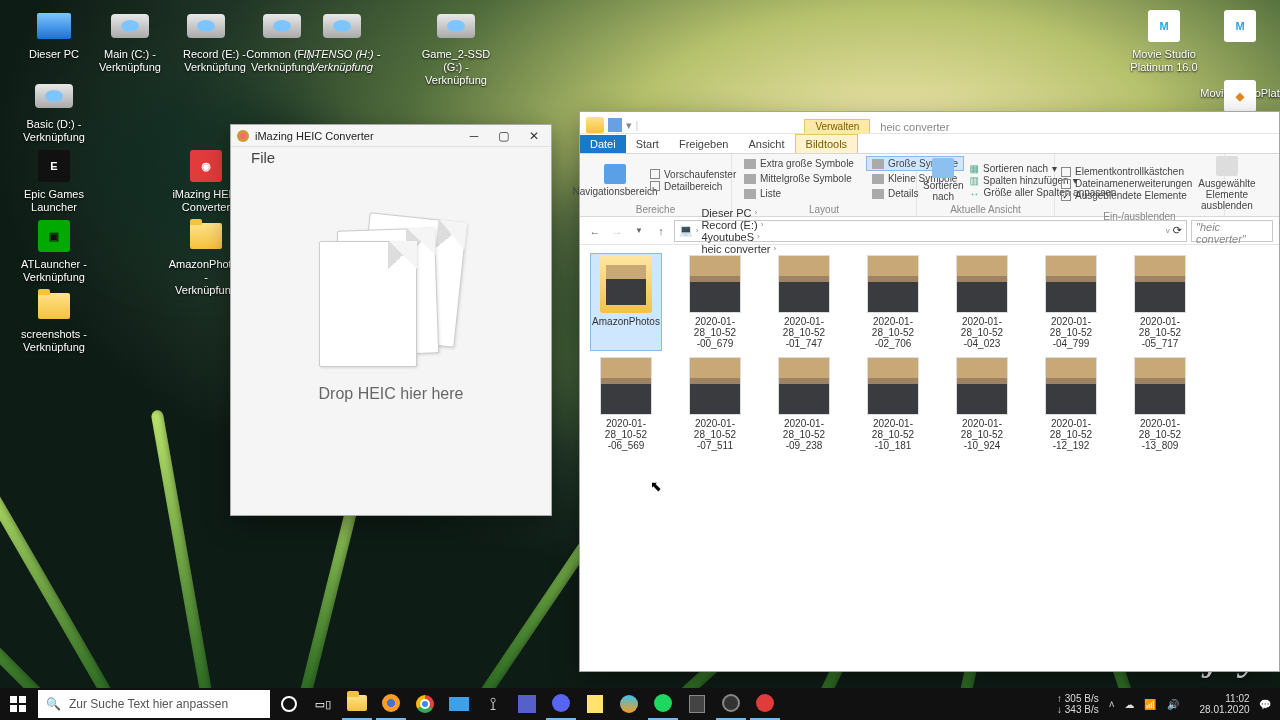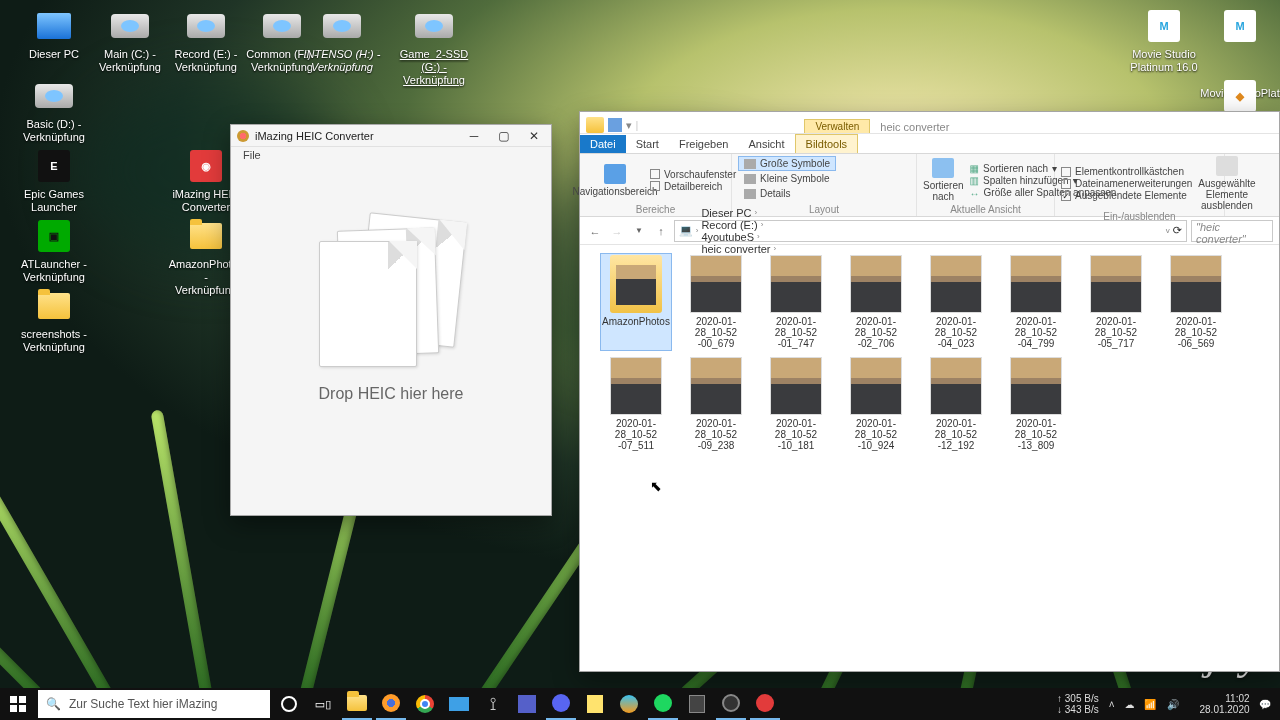--- a/index.html
+++ b/index.html
@@ -26,21 +26,21 @@
   .drive::after{content:"";position:absolute;left:10px;top:6px;width:18px;height:12px;background:#7ec5ff;border-radius:50%;}
   .folderic{width:32px;height:26px;background:linear-gradient(#ffe28a,#f5c23c);border-radius:2px;position:relative;}
   .folderic::before{content:"";position:absolute;left:0;top:-4px;width:12px;height:6px;background:#f5c23c;border-radius:2px 2px 0 0;}
   .sq{width:32px;height:32px;border-radius:3px;display:flex;align-items:center;justify-content:center;font-weight:bold;}
   
   .win-conv { position:absolute; left:230px; top:124px; width:322px; height:392px; background:#f5f5f5; border:1px solid #a9a9a9; box-shadow:0 8px 24px rgba(0,0,0,.4); color:#222;}
   .titlebar { height:22px; display:flex; align-items:center; padding:0 2px 0 6px; font-size:11px; border-bottom:1px solid #e1e1e1; }
   .titlebar .ticon{width:12px;height:12px;border-radius:50%;background:radial-gradient(circle,#ff6b6b 40%,#c93 41%);margin-right:6px;}
   .titlebar .sp{flex:1}
   .wbtn{width:30px;height:22px;display:flex;align-items:center;justify-content:center;font-size:12px;color:#333;}
-  .menub{height:20px;font-size:11px;padding:2px 12px;color:#444}
+  .menub{height:20px;font-size:15px;padding:2px 20px;color:#444}
   .drop{height:280px;display:flex;flex-direction:column;align-items:center;justify-content:center;gap:14px;}
   .pile{width:160px;height:160px;position:relative;}
   .sheet{position:absolute;width:98px;height:126px;background:#fff;border:1px solid #ccc;border-radius:2px;box-shadow:1px 1px 3px rgba(0,0,0,.12);}
   .sheet::after{content:"";position:absolute;right:-1px;top:-1px;border-style:solid;border-width:0 28px 28px 0;border-color:transparent #f5f5f5 transparent transparent;}
   .sheet::before{content:"";position:absolute;right:0;top:0;width:28px;height:28px;background:linear-gradient(135deg,#ddd 0 50%,transparent 50%);}
   .s1{left:52px;top:6px;transform:rotate(6deg);}
   .s2{left:28px;top:18px;transform:rotate(-2deg);}
   .s3{left:8px;top:30px;}
   .drop h3{font-weight:300;font-size:16px;color:#666}
   .footer{border-top:1px solid #ddd;background:#fff;padding:10px 14px;display:flex;align-items:center;gap:10px;height:58px;}
@@ -71,21 +71,21 @@
   .vlist{display:flex;flex-direction:column;gap:0;font-size:10px;}
   .vlist div{display:flex;align-items:center;gap:4px;padding:1px 5px;border:1px solid transparent;white-space:nowrap;}
   .vlist .sel{background:#cfe6ff;border-color:#8ab9ee;}
   .vic{width:12px;height:10px;background:#aaa;}
   .addr{height:28px;display:flex;align-items:center;gap:4px;padding:0 6px;border-bottom:1px solid #e4e4e4;font-size:11px;}
   .nav{width:18px;height:18px;display:flex;align-items:center;justify-content:center;color:#666}
   .addrbox{flex:1;height:22px;border:1px solid #c9c9c9;display:flex;align-items:center;gap:3px;padding:0 4px}
   .addrbox .seg{display:flex;align-items:center;gap:3px;color:#333}
   .addrbox .car{color:#888;font-size:8px;}
   .srch{width:82px;height:22px;border:1px solid #c9c9c9;padding:0 4px;color:#888;font-style:italic}
-  .content{height:408px;padding:8px 20px;display:flex;flex-wrap:wrap;align-content:flex-start;gap:4px 8px;overflow:auto}
+  .content{height:408px;padding:8px 10px;display:flex;flex-wrap:wrap;align-content:flex-start;gap:4px 17px;overflow:auto}
   .item{width:72px;display:flex;flex-direction:column;align-items:center;text-align:center;font-size:10px;line-height:11px;color:#333;padding:1px;border:1px solid transparent}
   .item.sel{background:#cfe6ff;border-color:#8ab9ee}
   .thumb{width:52px;height:58px;border:1px solid #ddd;background:linear-gradient(180deg,#c9a877 0 36%, #9d8264 36% 46%, #3a3b3e 46% 100%);margin-bottom:3px;}
   .itfolder{width:52px;height:58px;background:linear-gradient(#ffe6a3,#f1c247);border-radius:3px;position:relative;margin-bottom:3px;}
   .itfolder::before{content:"";position:absolute;left:6px;top:10px;width:40px;height:40px;background:linear-gradient(180deg,#c9a877 0 36%,#3a3b3e 36% 100%);}
   .status{height:22px;border-top:1px solid #e4e4e4;display:flex;align-items:center;gap:24px;padding:0 10px;font-size:10px;color:#555}
   .cursor{position:absolute;left:650px;top:478px;font-size:14px;color:#000;pointer-events:none}
   
   .taskbar{position:absolute;left:0;right:0;bottom:0;height:32px;background:#111;display:flex;align-items:center;padding:0 2px;gap:4px;}
   .start{width:32px;height:32px;display:flex;align-items:center;justify-content:center;color:#fff}
@@ -126,38 +126,38 @@
       <div class="ic">
         <div class="drive"></div>
       </div>
       <span style="white-space: pre-line;">Main (C:) -
 Verknüpfung</span>
     </div>
     <div class="desk" style="left: 166px; top: 6px;">
       <div class="ic">
         <div class="drive"></div>
       </div>
-      <span style="white-space: pre-line;">Record (E:) -
+      <span style="white-space: pre-line; text-align: right;">Record (E:) -
 Verknüpfung</span>
     </div>
     <div class="desk" style="left: 242px; top: 6px;">
       <div class="ic">
         <div class="drive"></div>
       </div>
       <span style="white-space: pre-line;">Common (F:) -
 Verknüpfung</span>
     </div>
     <div class="desk" style="left: 302px; top: 6px; font-style: italic;">
       <div class="ic">
         <div class="drive"></div>
       </div>
       <span style="white-space: pre-line;">INTENSO (H:) -
 Verknüpfung</span>
     </div>
-    <div class="desk" style="left: 394px; top: 6px; text-decoration: underline;">
+    <div class="desk" style="left: 416px; top: 6px;">
       <div class="ic">
         <div class="drive"></div>
       </div>
       <span style="white-space: pre-line;">Game_2-SSD (G:) -
 Verknüpfung</span>
     </div>
     <div class="desk" style="left: 1124px; top: 6px;">
       <div class="ic">
         <div class="sq" style="background:#fff;color:#2aa6de">M</div>
       </div>
@@ -273,20 +273,25 @@
           <label>
               <span class="chk"></span>
               <span>Detailbereich</span>
             </label>
         </div>
       </div>
       <div class="lbl">Bereiche</div>
     </div>
     <div class="rgrp" style="width:185px">
       <div class="body">
+        <div class="vlist" id="layout-col1">
+            <div><span class="vic"></span>Extra große Symbole</div>
+            <div><span class="vic"></span>Mittelgroße Symbole</div>
+            <div><span class="vic"></span>Liste</div>
+          </div>
         <div class="vlist" id="layout-col2">
             <div class="sel"><span class="vic"></span>Große Symbole</div>
             <div><span class="vic"></span>Kleine Symbole</div>
             <div><span class="vic"></span>Details</div>
           </div>
       </div>
       <div class="lbl">Layout</div>
     </div>
     <div class="rgrp" style="width:138px">
       <div class="body">
@@ -430,21 +435,21 @@
   <div class="start">
     <svg width="16" height="16" viewBox="0 0 16 16">
         <rect width="7" height="7" fill="#fff"></rect>
         <rect x="9" width="7" height="7" fill="#fff"></rect>
         <rect y="9" width="7" height="7" fill="#fff"></rect>
         <rect x="9" y="9" width="7" height="7" fill="#fff"></rect>
       </svg>
   </div>
   <div class="searchbox">
     <span>🔍</span>
-    <span>Zur Suche Text hier iMazing</span>
+    <span>Zur Suche Text hier anpassen</span>
   </div>
   <div class="tb">
       <div style="width:16px;height:16px;border:2px solid #fff;border-radius:50%"></div>
     </div>
   <div class="tb" style="color:#fff">▭▯</div>
   <div class="tb active">
       <div class="folderic" style="width:20px;height:16px"></div>
     </div>
   <div class="tb active">
       <div class="circ" style="background:radial-gradient(circle,#4a6fd8 30%,#ff9c2a 31%)"></div>

